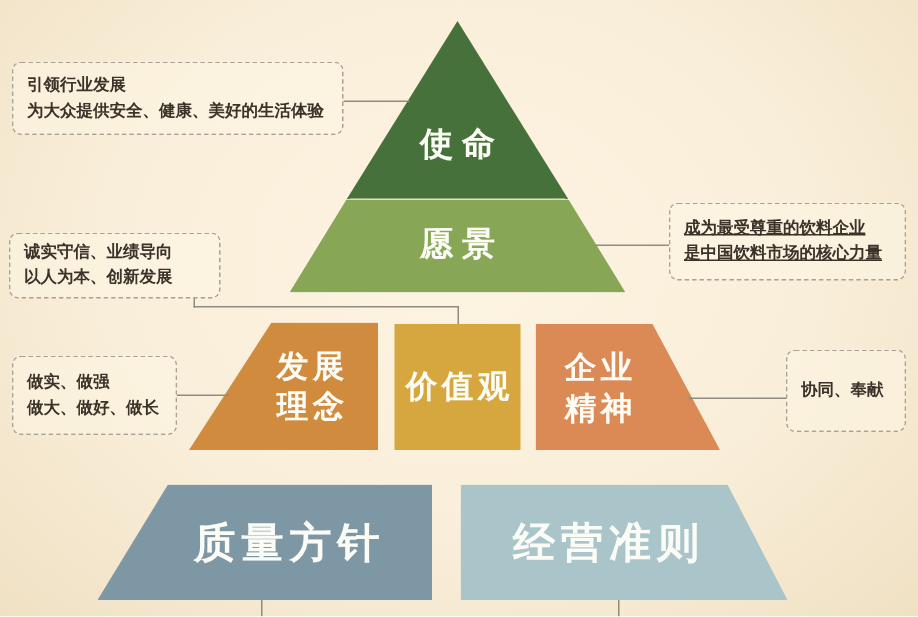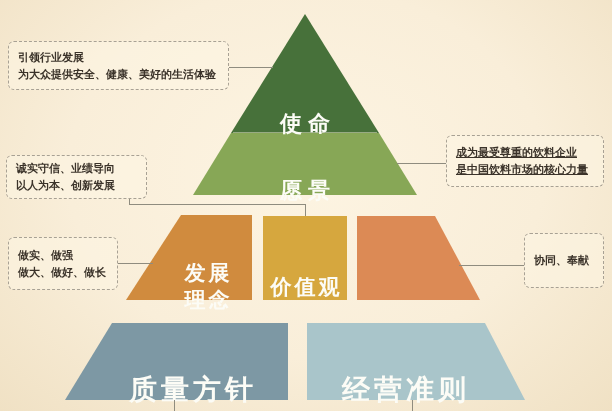--- a/index.html
+++ b/index.html
@@ -11,21 +11,20 @@
     font-family:"Liberation Sans", sans-serif;
   }
   .shape{position:absolute;}
   .shape-label{
     position:absolute;
     transform:translate(-50%,-50%);
     color:#fcfcf6;
     font-weight:bold;
     white-space:nowrap;
     text-align:center;
-    margin-top:28px;
   }
   .lbl-lg{font-size:22px;letter-spacing:6px;text-indent:6px;}
   .lbl-md{font-size:21px;letter-spacing:3px;text-indent:3px;line-height:27px;}
   .lbl-bt{font-size:28px;letter-spacing:4px;text-indent:4px;}
   .note{
     position:absolute;
     box-sizing:border-box;
     border:1px dashed #a8a194;
     border-radius:6px;
     background:rgba(253,245,228,0.55);
@@ -65,20 +64,24 @@
               clip-path:polygon(0px 0px, 178px 0px, 218px 77px, 0px 77px);"></div>
 
   <div class="shape-label lbl-lg" style="left:305px;top:96px;">使命</div>
   <div class="shape-label lbl-lg" style="left:305px;top:163px;">愿景</div>
 
   <div class="shape-label lbl-md" style="left:207px;top:258px;">
     <div>发展</div>
     <div>理念</div>
   </div>
   <div class="shape-label lbl-md" style="left:305px;top:258px;">价值观</div>
+  <div class="shape-label lbl-md" style="left:399px;top:259px;">
+    <div>企业</div>
+    <div>精神</div>
+  </div>
 
   <div class="shape-label lbl-bt" style="left:191px;top:362px;">质量方针</div>
   <div class="shape-label lbl-bt" style="left:404px;top:362px;">经营准则</div>
 
   <div class="connector" style="left:229px;top:67px;width:44px;height:1px;"></div>
   <div class="connector" style="left:397px;top:163px;width:49px;height:1px;"></div>
   <div class="connector" style="left:129px;top:198px;width:1px;height:7px;"></div>
   <div class="connector" style="left:129px;top:204px;width:177px;height:1px;"></div>
   <div class="connector" style="left:305px;top:204px;width:1px;height:12px;"></div>
   <div class="connector" style="left:118px;top:263px;width:35px;height:1px;"></div>

